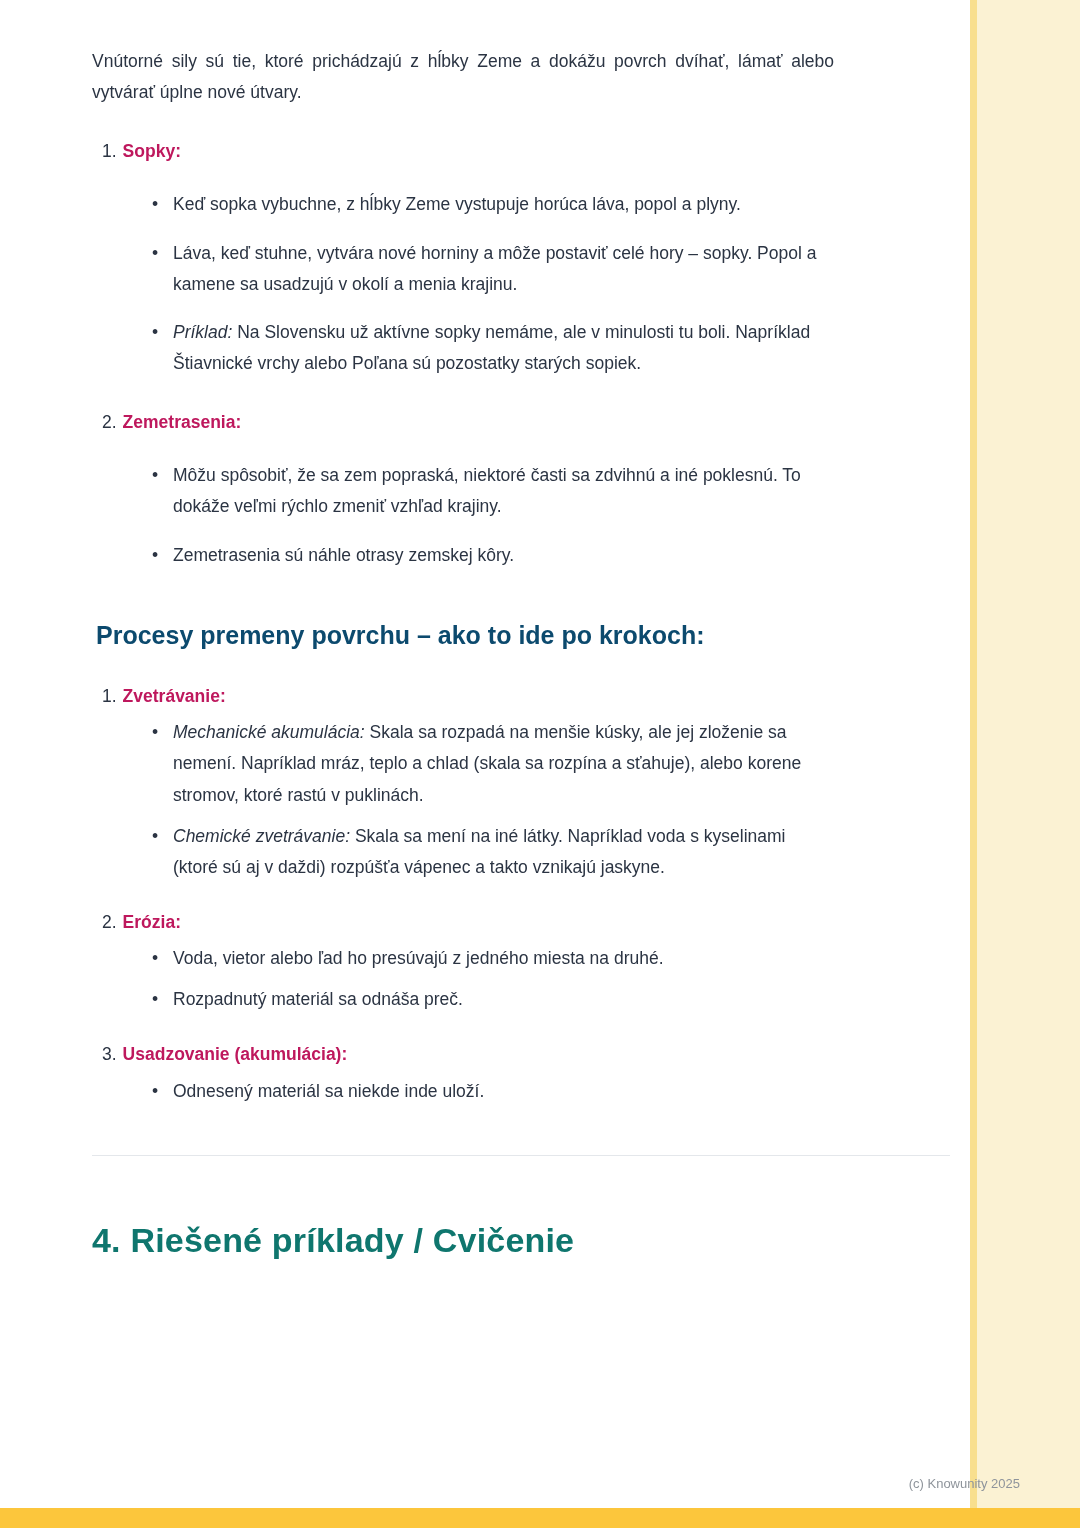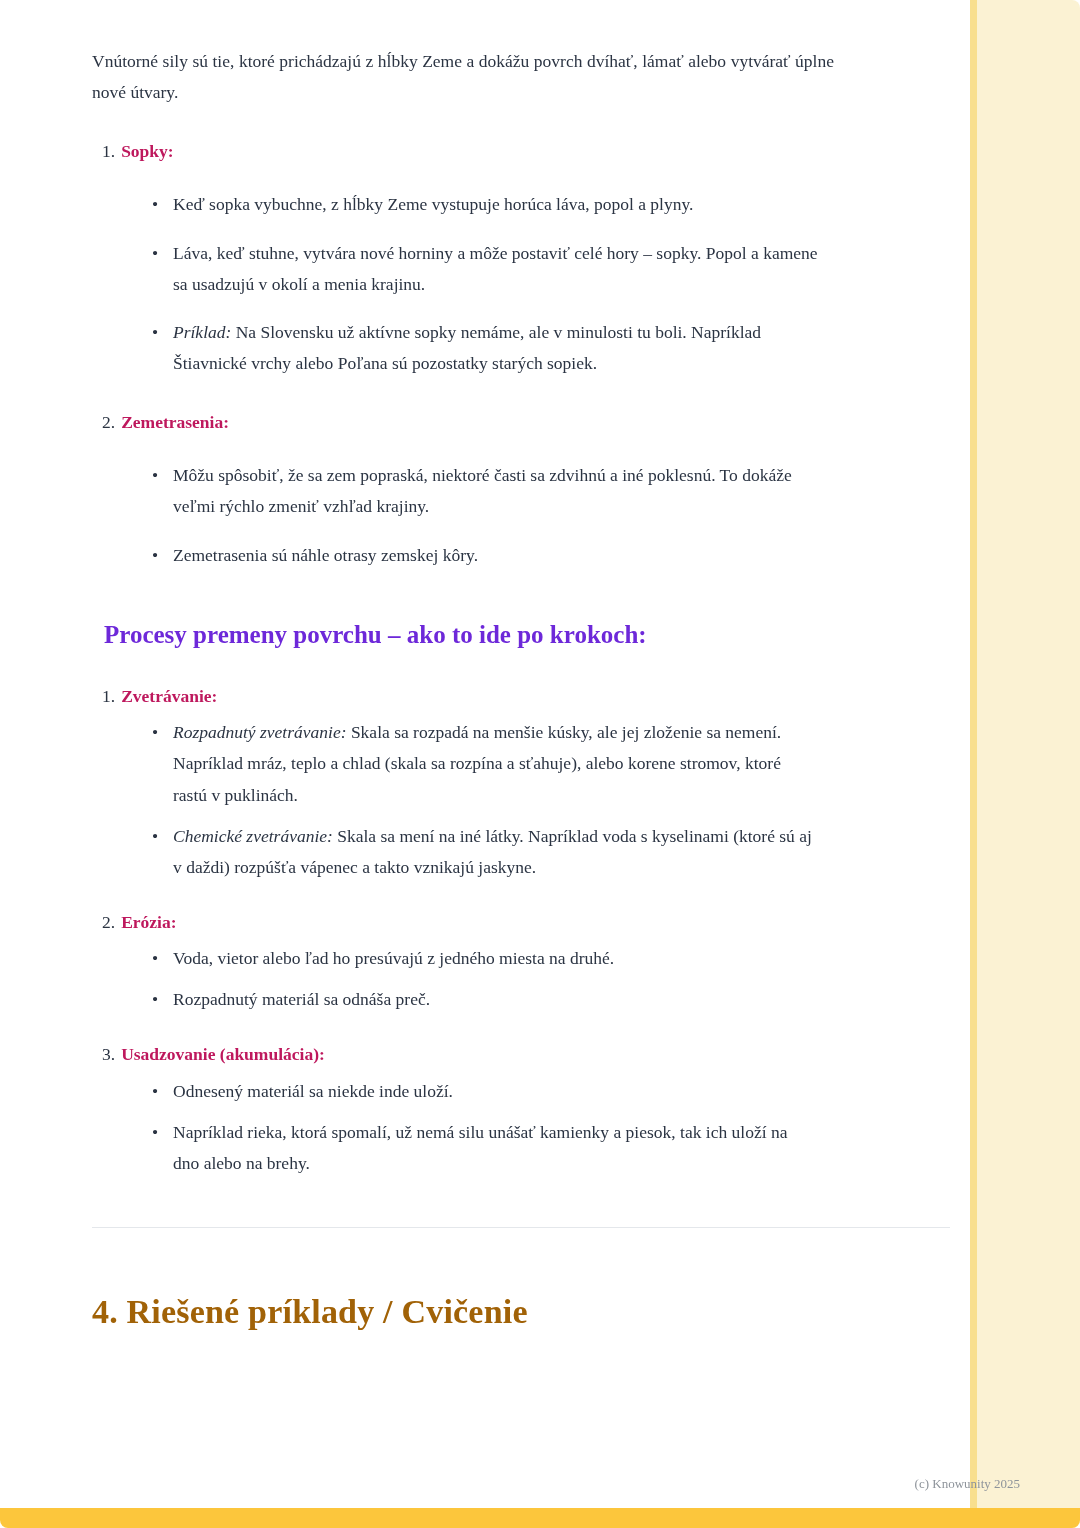--- a/index.html
+++ b/index.html
@@ -1,23 +1,22 @@
 <!DOCTYPE html>
 <html><head>
 <meta charset="utf-8">
 <style>
   html,body { margin:0; padding:0; background:#ffffff; }
   .page {
     position:relative;
     width:1080px; height:1528px;
     background:#ffffff;
-    font-family:Liberation Serif, serif;
+    font-family:Liberation Sans, sans-serif;
     color:#2b3443;
     overflow:hidden;
-    border-radius:8px;
   }
   .right-band {
     position:absolute; top:0; right:0;
     width:103px; height:100%;
     background:#fbf2d3;
     border-left:7px solid #f8df8e;
     z-index:1;
   }
   .bottom-bar {
     position:absolute; left:0; bottom:0;
@@ -47,36 +46,36 @@
     color:#2b3443;
   }
   ul.group-a { margin-top:22px; }
   ul.group-a li { margin-bottom:17px; }
   ul.group-b { margin-top:5px; }
   ul.group-b li { margin-bottom:10px; }
 
   .em { font-style:italic; }
 
   .section-heading {
-    margin:42px 0 0 12px;
+    margin:42px 0 0 4px;
     font-size:25px;
     font-weight:700;
-    color:#6d28d9;
+    color:#0c4a6e;
   }
   .divider {
     border:0;
     border-top:1px solid #e4e7eb;
     width:858px;
     margin:48px 0 0 0;
   }
   .big-heading {
     margin:54px 0 0 0;
     font-size:34px;
     font-weight:800;
-    color:#a16207;
+    color:#0f766e;
     letter-spacing:0.2px;
   }
   .footer {
     position:absolute;
     top:1476px; right:60px;
     font-size:13px;
     color:#8e949b;
     z-index:3;
   }
 </style>
@@ -108,38 +107,37 @@
       <li><span>Môžu spôsobiť, že sa zem popraská, niektoré časti sa zdvihnú a iné poklesnú. To dokáže veľmi rýchlo zmeniť vzhľad krajiny.</span></li>
       <li><span>Zemetrasenia sú náhle otrasy zemskej kôry.</span></li>
     </ul>
 
     <h2 class="section-heading">Procesy premeny povrchu – ako to ide po krokoch:</h2>
 
     <div class="num-item tight">
       <span class="num">1.</span><span class="ttl">Zvetrávanie:</span>
     </div>
     <ul class="bullets group-b">
-      <li><span class="em">Rozpadnutý zvetrávanie:</span> <span>Skala sa rozpadá na menšie kúsky, ale jej zloženie sa nemení. Napríklad mráz, teplo a chlad (skala sa rozpína a sťahuje), alebo korene stromov, ktoré rastú v puklinách.</span></li>
+      <li><span class="em">Mechanické akumulácia:</span> <span>Skala sa rozpadá na menšie kúsky, ale jej zloženie sa nemení. Napríklad mráz, teplo a chlad (skala sa rozpína a sťahuje), alebo korene stromov, ktoré rastú v puklinách.</span></li>
       <li><span class="em">Chemické zvetrávanie:</span> <span>Skala sa mení na iné látky. Napríklad voda s kyselinami (ktoré sú aj v daždi) rozpúšťa vápenec a takto vznikajú jaskyne.</span></li>
     </ul>
 
     <div class="num-item tight">
       <span class="num">2.</span><span class="ttl">Erózia:</span>
     </div>
     <ul class="bullets group-b">
       <li><span>Voda, vietor alebo ľad ho presúvajú z jedného miesta na druhé.</span></li>
       <li><span>Rozpadnutý materiál sa odnáša preč.</span></li>
     </ul>
 
     <div class="num-item tight">
       <span class="num">3.</span><span class="ttl">Usadzovanie (akumulácia):</span>
     </div>
     <ul class="bullets group-b">
       <li><span>Odnesený materiál sa niekde inde uloží.</span></li>
-      <li><span>Napríklad rieka, ktorá spomalí, už nemá silu unášať kamienky a piesok, tak ich uloží na dno alebo na brehy.</span></li>
     </ul>
 
     <hr class="divider">
 
     <h1 class="big-heading">4. Riešené príklady / Cvičenie</h1>
 
   </div>
 
   <div class="footer">(c) Knowunity 2025</div>
 

